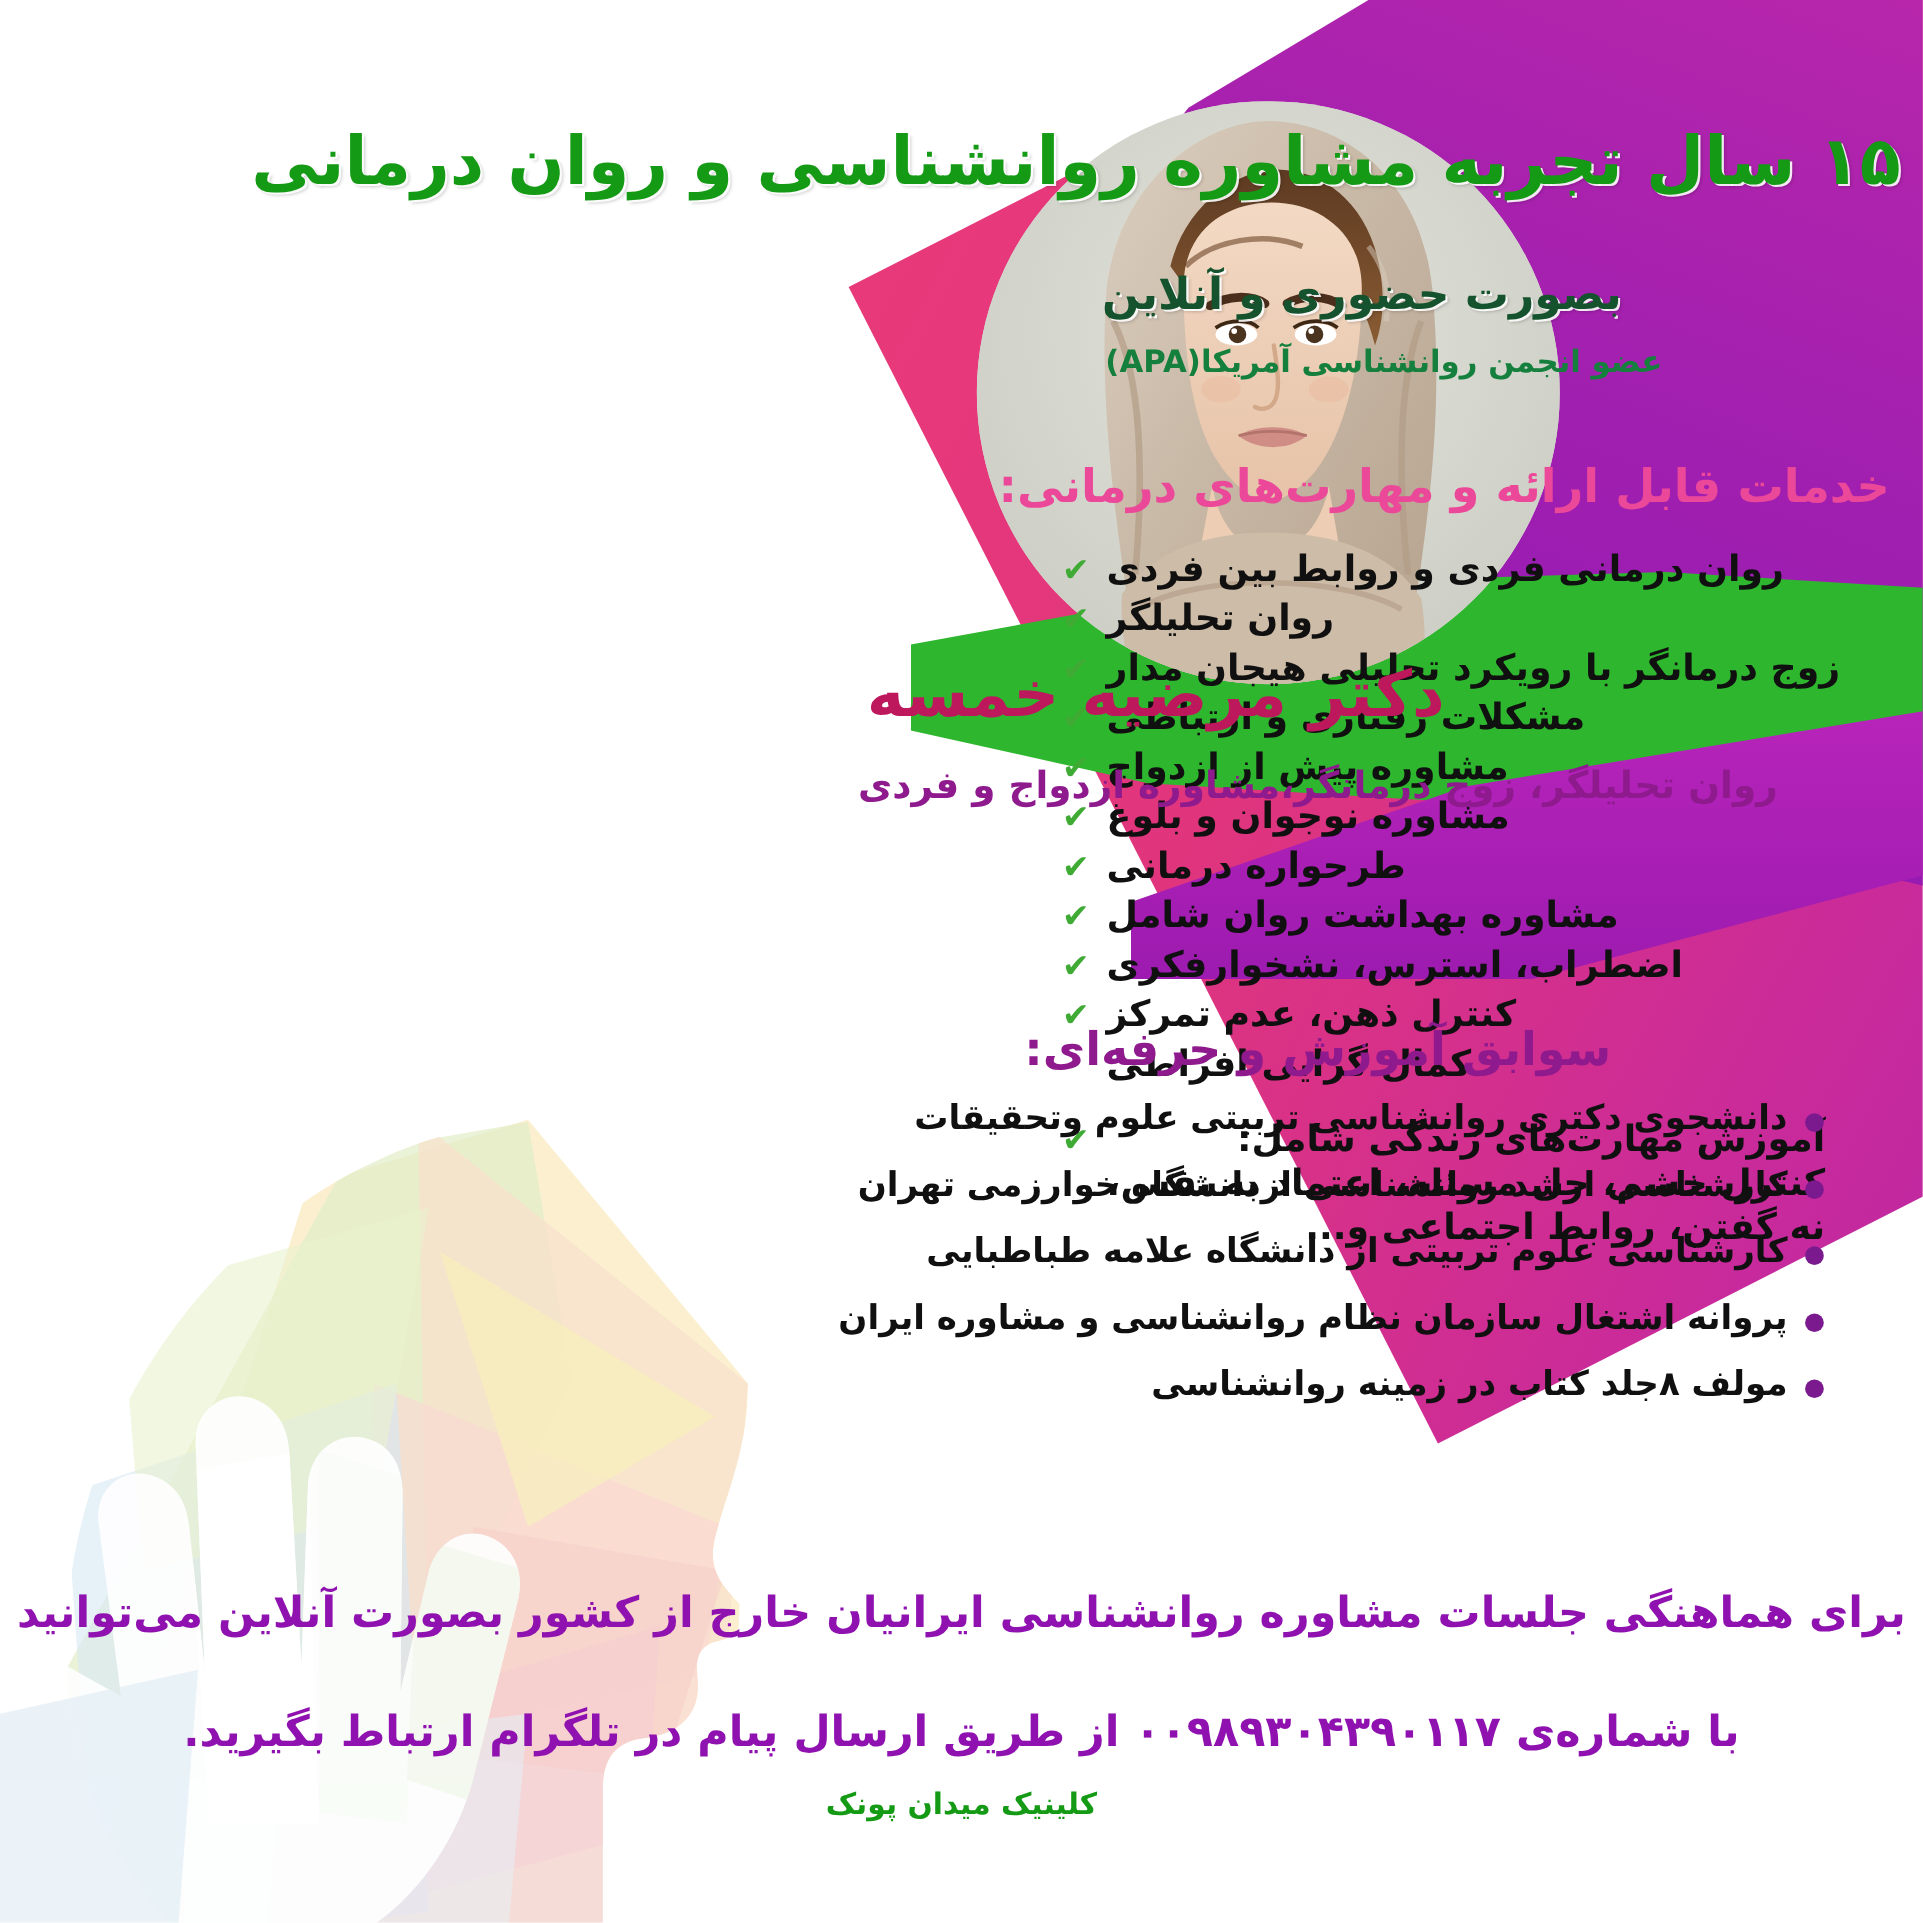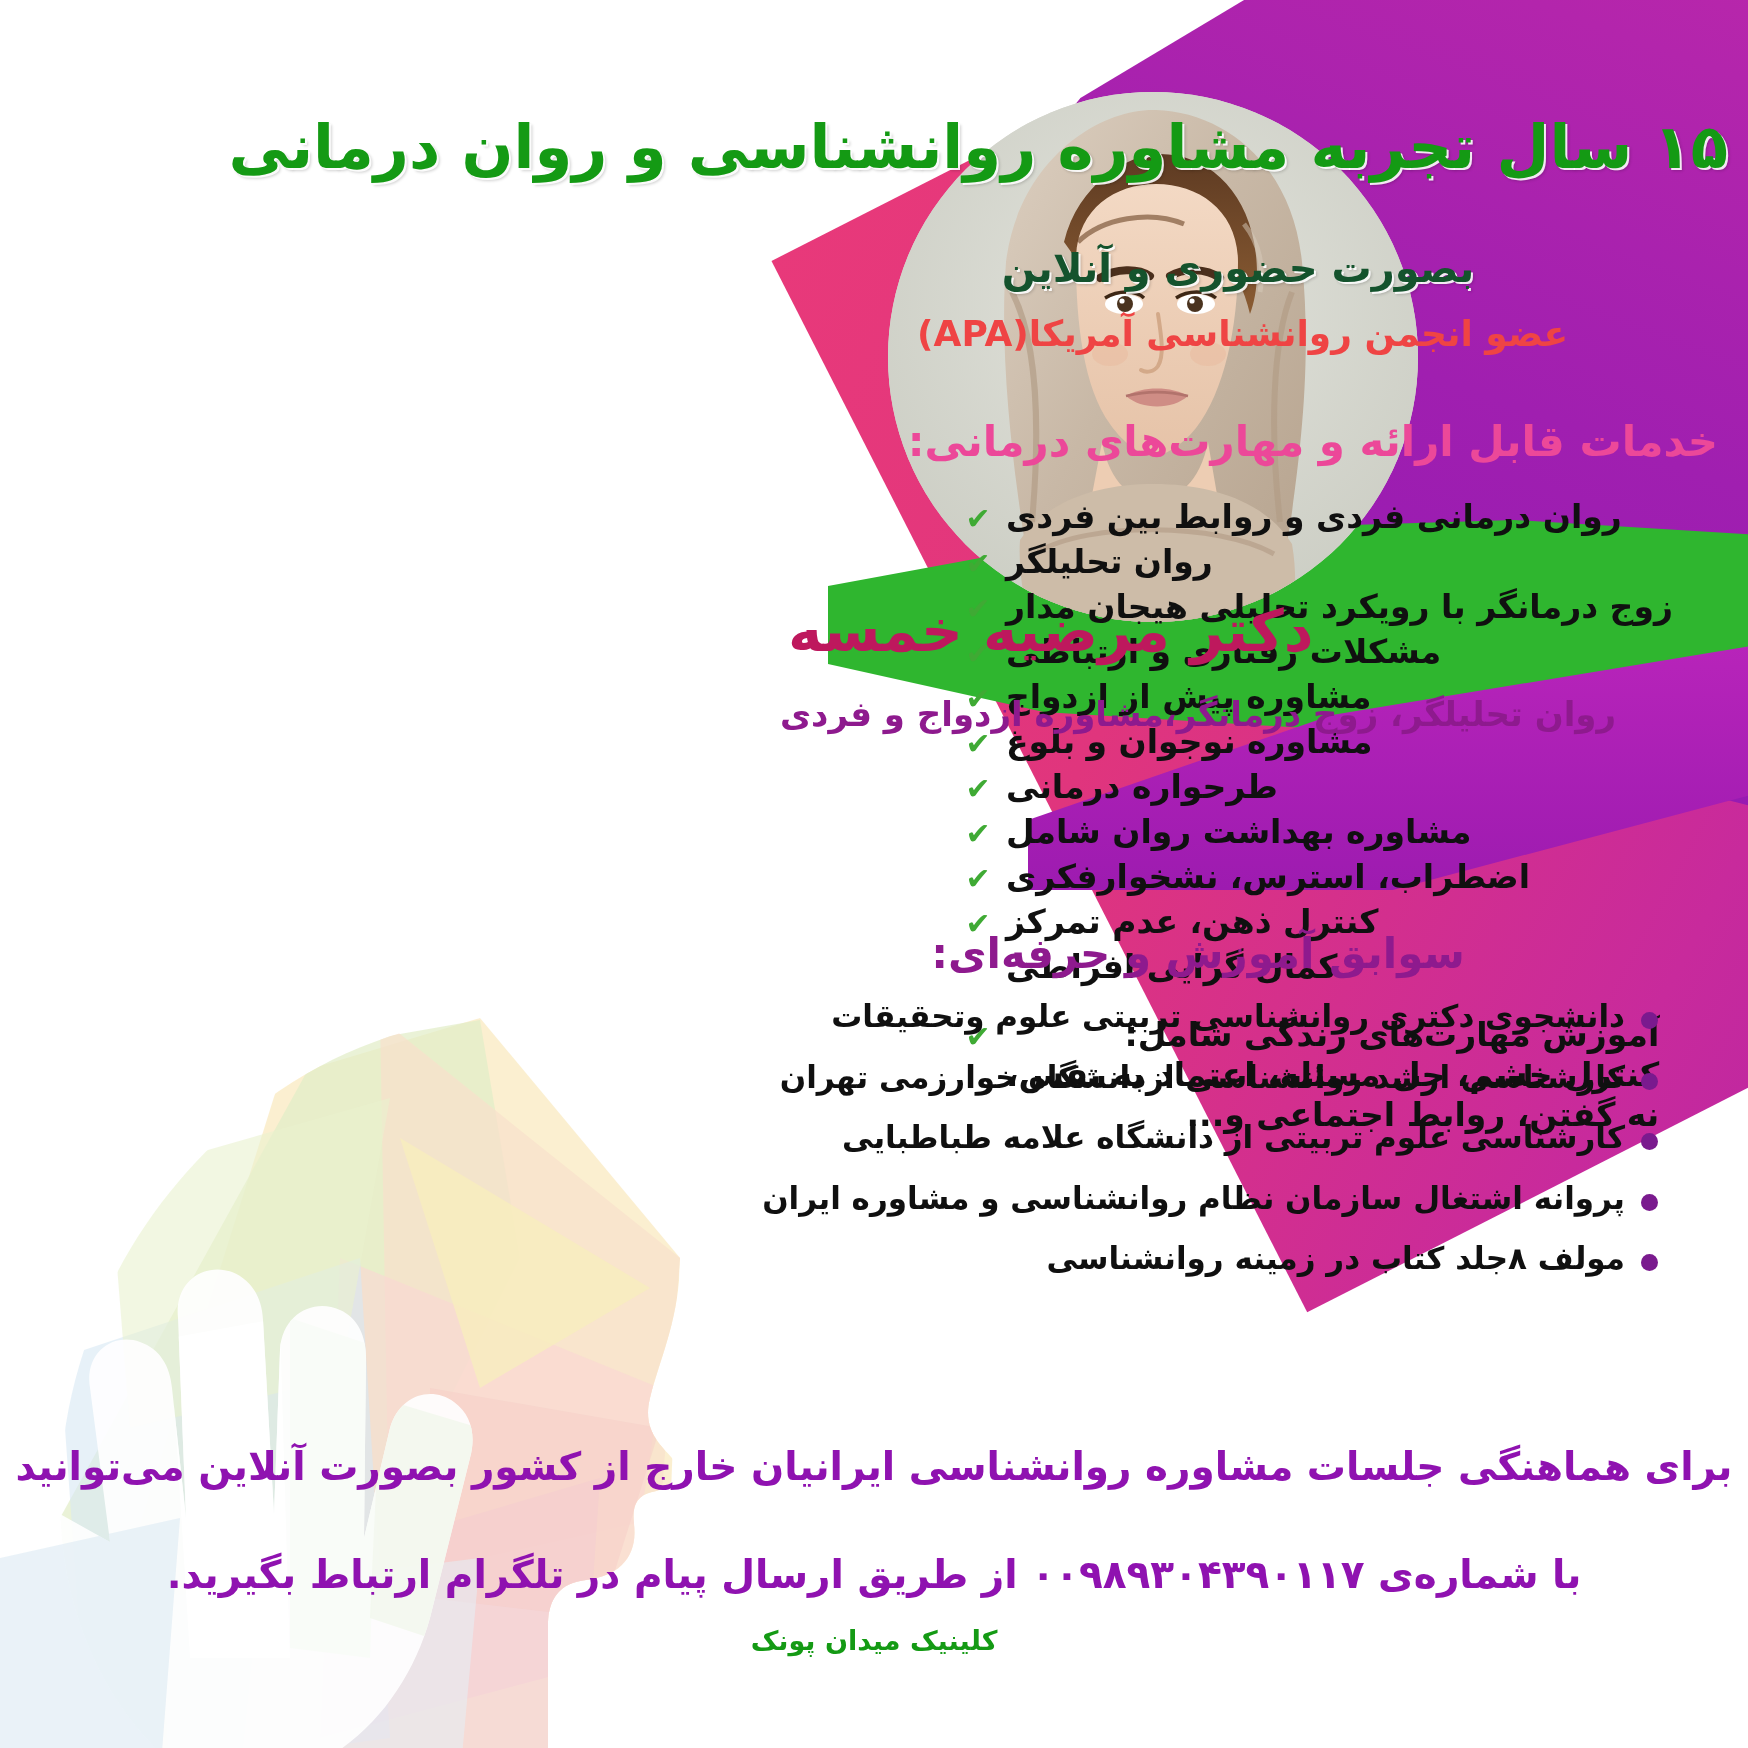--- a/index.html
+++ b/index.html
@@ -89,22 +89,22 @@
     width:580px;
     text-align:center;
     font-size:40px;
     color:#14532d;
     text-shadow:2px 2px 0 rgba(255,255,255,.9), 3px 3px 3px rgba(0,0,0,.18);
   }
   .apa{
     top:313px;right:180px;
     width:620px;
     text-align:center;
-    font-size:36px;
-    color:#ef4444;
+    font-size:28px;
+    color:#15803d;
   }
 
   .services-title{
     top:418px;right:30px;
     width:800px;
     text-align:center;
     font-size:42px;
     color:#ec4899;
   }
 

